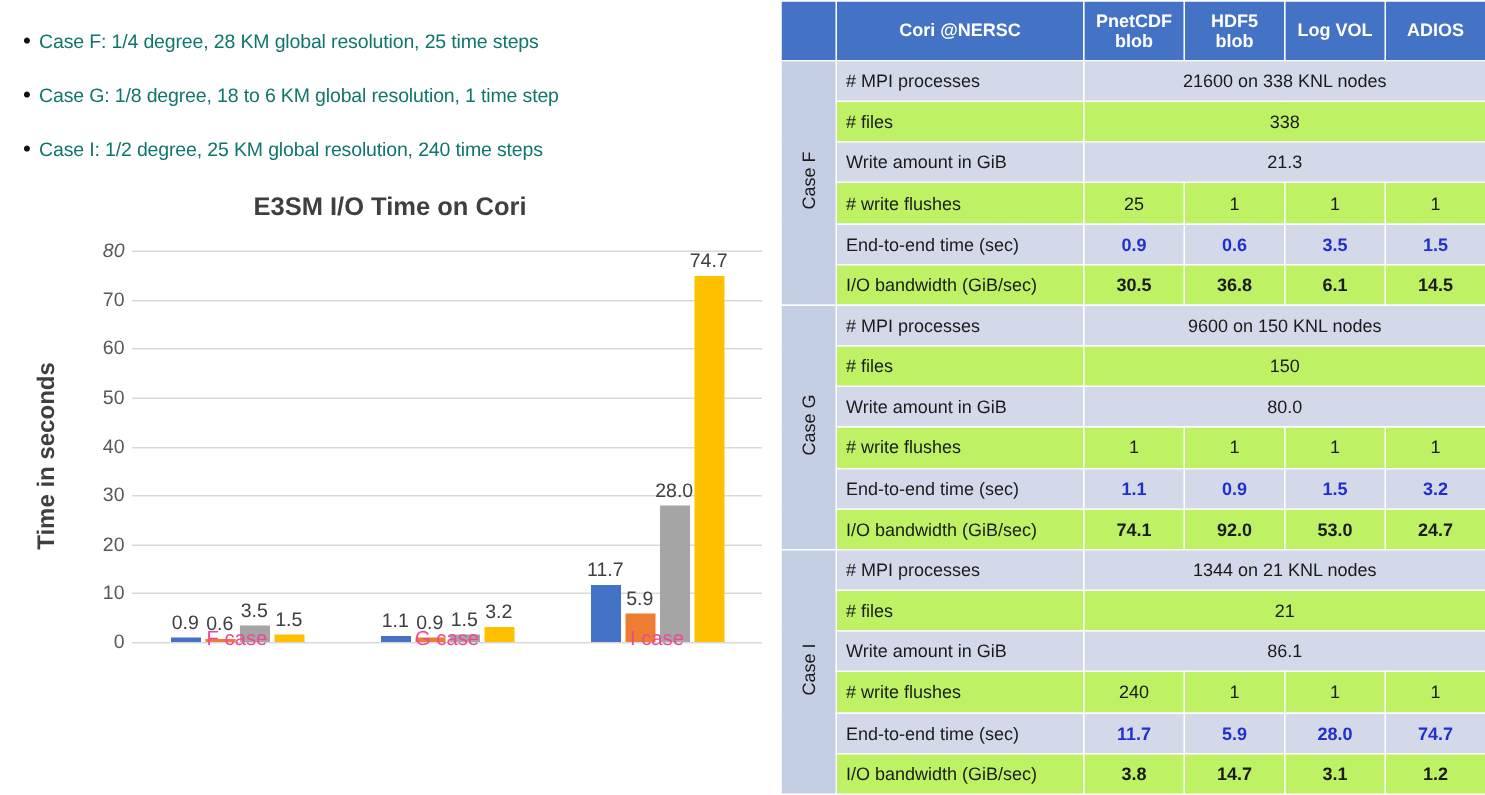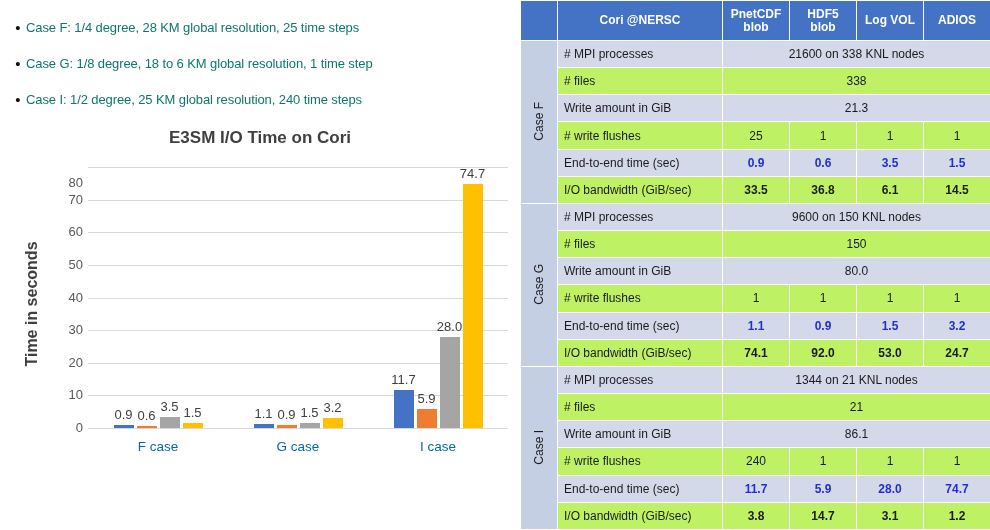--- a/index.html
+++ b/index.html
@@ -49,22 +49,22 @@
     position: absolute; right: 425px; width: 40px;
     text-align: right; font-size: 13px; color: #595959;
     transform: translateY(-8px);
   }
   .bar { position: absolute; bottom: 0; }
   .bar-value {
     position: absolute; text-align: center;
     font-size: 13px; color: #404040; white-space: nowrap;
   }
   .xcat {
-    position: absolute; top: 272px; text-align: center;
-    font-size: 13.5px; color: #0369a1;
+    position: absolute; top: 251px; text-align: center;
+    font-size: 13.5px; color: #ec4899;
   }
 
   
   #table-panel { position: absolute; left: 520px; top: 0; width: 470px; height: 530px; }
   table.metrics {
     border-collapse: collapse;
     width: 470px; height: 530px;
     table-layout: fixed;
     font-size: 11.5px;
     color: #1b1b1b;
@@ -132,21 +132,21 @@
           <div class="ytick" style="top: 163.125px;">30</div>
           <div class="gridline" style="top: 130.5px;"></div>
           <div class="ytick" style="top: 130.5px;">40</div>
           <div class="gridline" style="top: 97.875px;"></div>
           <div class="ytick" style="top: 97.875px;">50</div>
           <div class="gridline" style="top: 65.25px;"></div>
           <div class="ytick" style="top: 65.25px;">60</div>
           <div class="gridline" style="top: 32.625px;"></div>
           <div class="ytick" style="top: 32.625px;">70</div>
           <div class="gridline" style="top: 0px;"></div>
-          <div class="ytick" style="top: 16px;">80</div>
+          <div class="ytick" style="top: 0px; font-style: italic;">80</div>
           <div class="bar" style="left: 25.5px; width: 20px; height: 2.93625px; background: rgb(68, 114, 196);"></div>
           <div class="bar-value" style="left: 17.5px; width: 36px; top: 240.064px;">0.9</div>
           <div class="bar" style="left: 48.5px; width: 20px; height: 2px; background: rgb(237, 125, 49);"></div>
           <div class="bar-value" style="left: 40.5px; width: 36px; top: 241px;">0.6</div>
           <div class="bar" style="left: 71.5px; width: 20px; height: 11.4187px; background: rgb(165, 165, 165);"></div>
           <div class="bar-value" style="left: 63.5px; width: 36px; top: 231.581px;">3.5</div>
           <div class="bar" style="left: 94.5px; width: 20px; height: 4.89375px; background: rgb(255, 192, 0);"></div>
           <div class="bar-value" style="left: 86.5px; width: 36px; top: 238.106px;">1.5</div>
           <div class="xcat" style="left: 0px; width: 140px;">F case</div>
           <div class="bar" style="left: 165.5px; width: 20px; height: 3.58875px; background: rgb(68, 114, 196);"></div>
@@ -208,21 +208,21 @@
           </tr>
           <tr class="shade-dark">
             <td class="row-label">End-to-end time (sec)</td>
             <td class="val highlight">0.9</td>
             <td class="val highlight">0.6</td>
             <td class="val highlight">3.5</td>
             <td class="val highlight">1.5</td>
           </tr>
           <tr class="shade-light">
             <td class="row-label">I/O bandwidth (GiB/sec)</td>
-            <td class="val bold">33.5</td>
+            <td class="val bold">30.5</td>
             <td class="val bold">36.8</td>
             <td class="val bold">6.1</td>
             <td class="val bold">14.5</td>
           </tr>
           <tr class="shade-dark">
             <td class="case-cell" rowspan="6"><span class="case-rot">Case G</span></td>
             <td class="row-label"># MPI processes</td>
             <td class="val" colspan="4">9600 on 150 KNL nodes</td>
           </tr>
           <tr class="shade-light">

